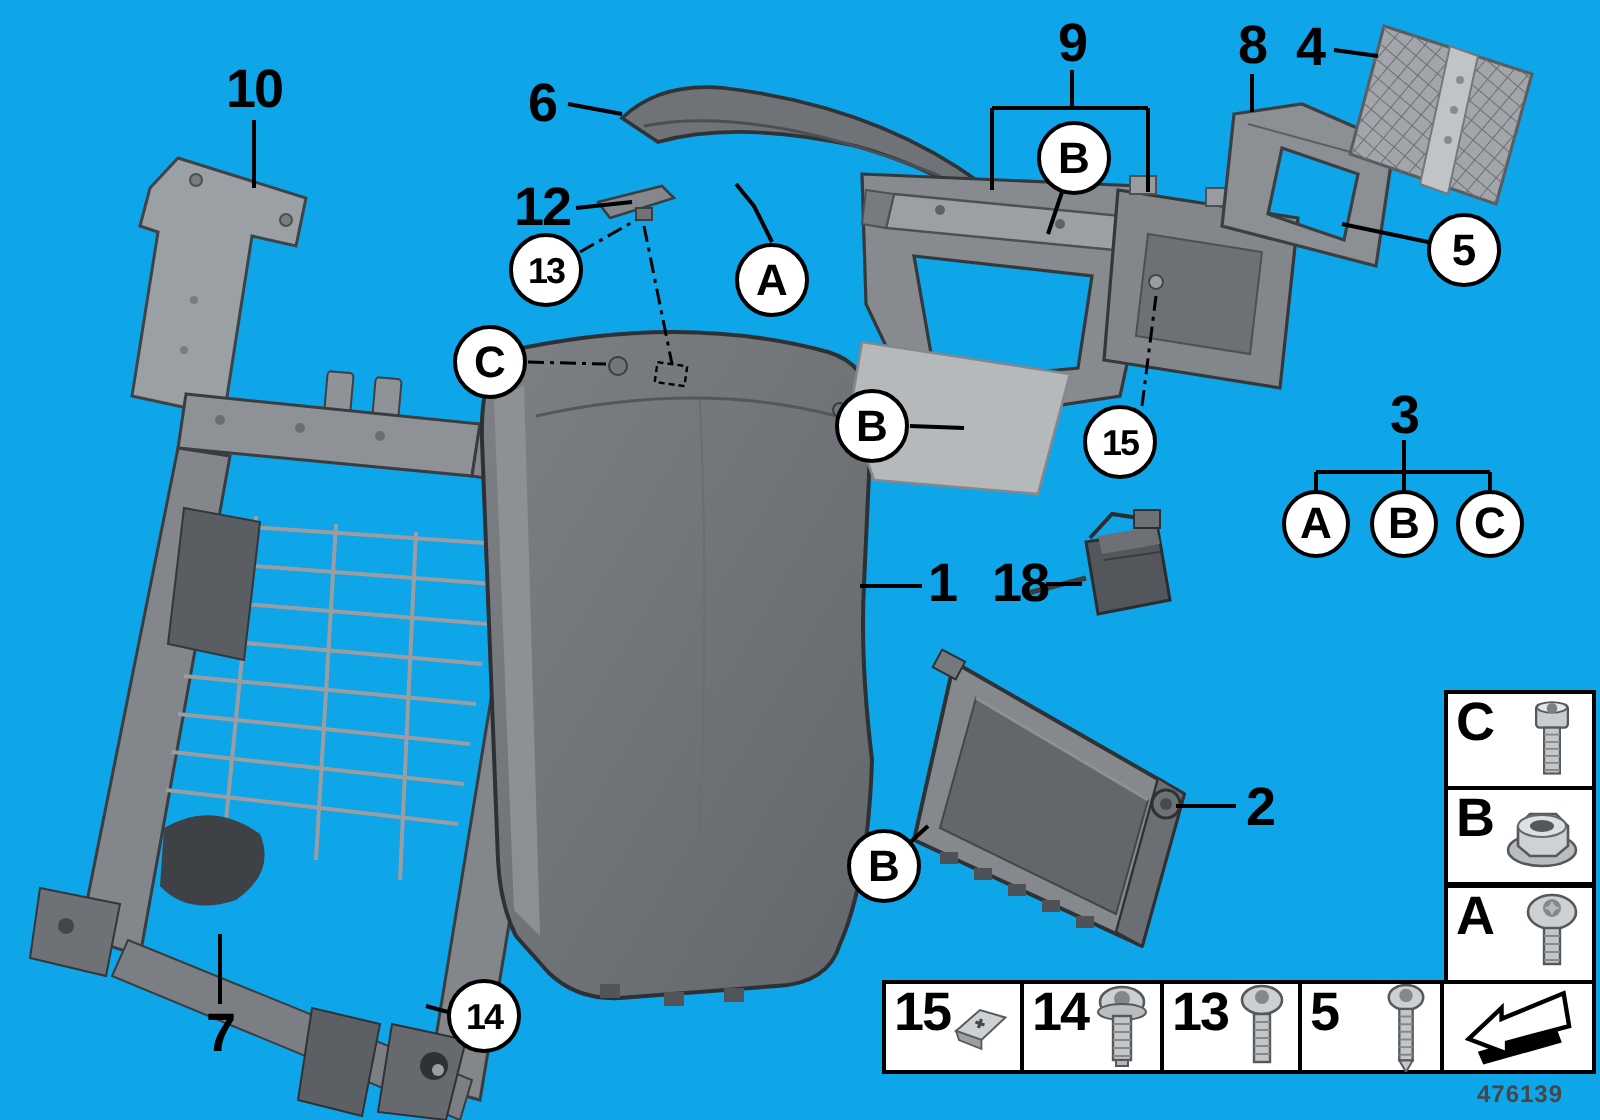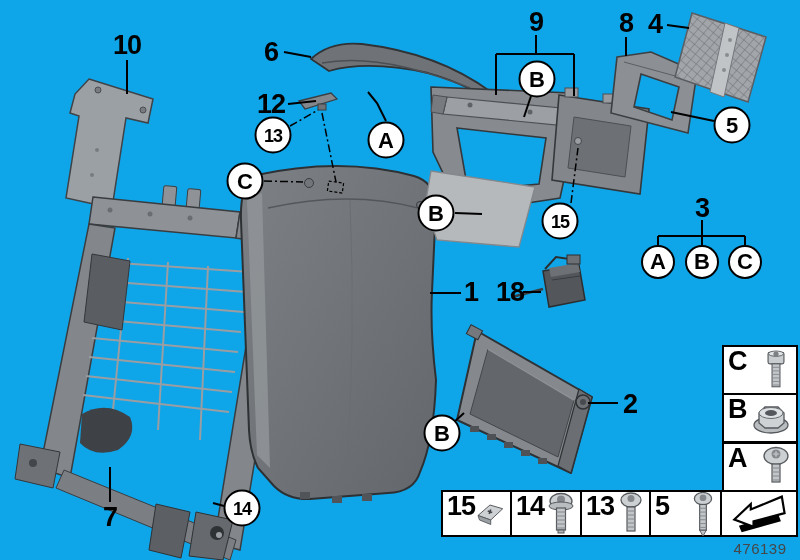--- a/index.html
+++ b/index.html
@@ -11,21 +11,21 @@
   .cir { position:absolute; transform:translate(-50%,-50%); width:37px; height:37px;
          border:2.5px solid #000; border-radius:50%; background:#fff; display:flex;
          align-items:center; justify-content:center; font-weight:bold; font-size:22px;
          color:#000; box-sizing:border-box; line-height:1; }
   .cir.sm { font-size:18px; letter-spacing:-1px; }
   .cir.trio { width:34px; height:34px; }
   .lgd { position:absolute; border:2px solid #000; background:#fff; box-sizing:border-box;
          display:flex; align-items:center; padding:1px 5px 1px 4px; }
   .lgd .tag { font-weight:bold; font-size:27px; line-height:1; align-self:flex-start; letter-spacing:-1px; }
   .lgd svg { margin-left:auto; }
-  .pn { position:absolute; font-size:15px; color:#474747; letter-spacing:0.5px; }
+  .pn { position:absolute; font-size:12px; color:#474747; letter-spacing:0.5px;font-weight:bold; }
 </style>
 </head>
 <body>
 
 <div class="stage">
 
   <svg class="art" width="800" height="560" viewBox="0 0 800 560">
     <defs>
       <linearGradient id="g1" x1="0" y1="0" x2="1" y2="1">
         <stop offset="0" stop-color="#7d8185"></stop>

